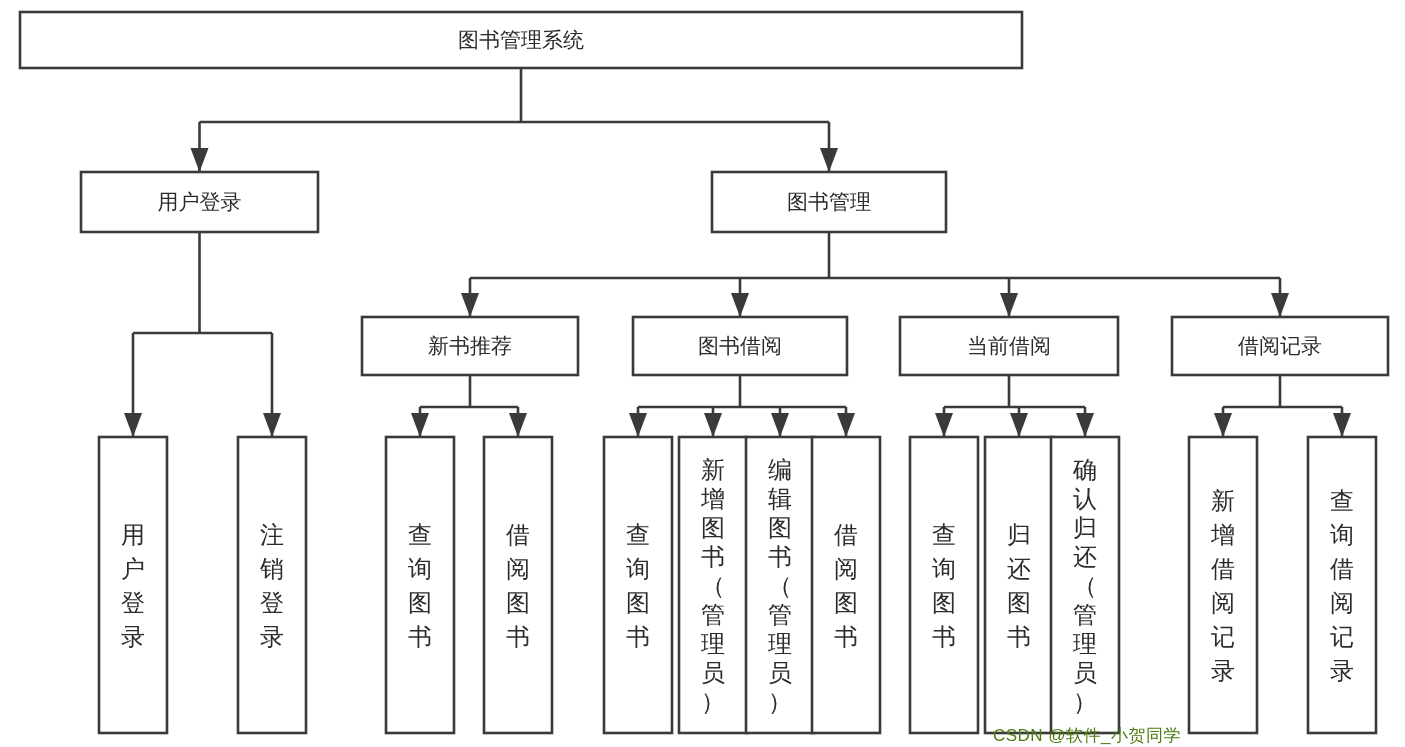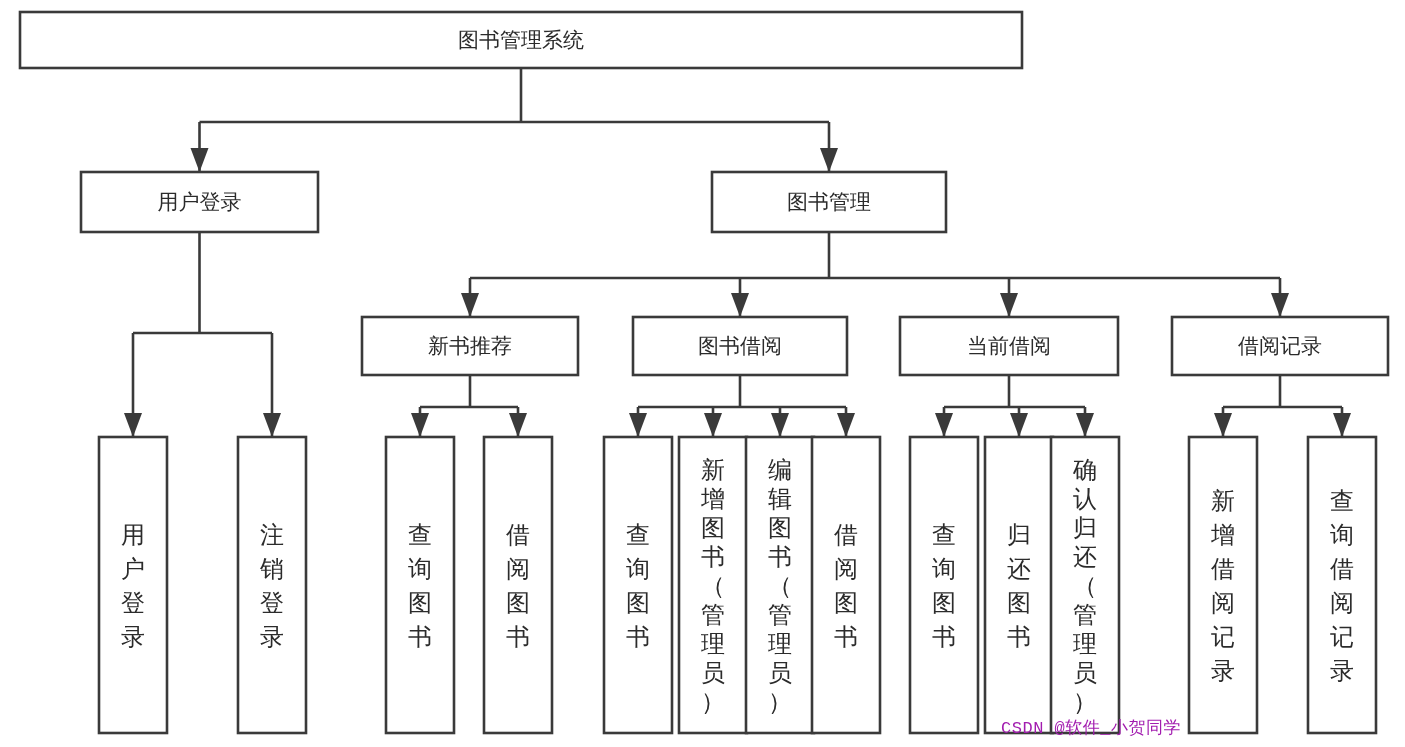--- a/index.html
+++ b/index.html
@@ -51,24 +51,24 @@
     fill: none;
     stroke-linecap: butt;
   }
   .arrow-head {
     fill: #3a3a3a;
     stroke: none;
   }
   .watermark {
     position: absolute;
     right: 8px;
-    bottom: 8px;
-    color: #a21caf;
+    bottom: 0;
+    color: #4d7c0f;
     font-size: 17px;
-    font-family: Liberation Mono, monospace;
+    font-family: Liberation Sans, sans-serif;
     white-space: nowrap;
     letter-spacing: 0.5px;
     pointer-events: none;
   }
 </style>
 </head>
 <body>
 
 <div id="diagram-root">
   <svg id="flow-svg" viewBox="0 0 1405 747">

